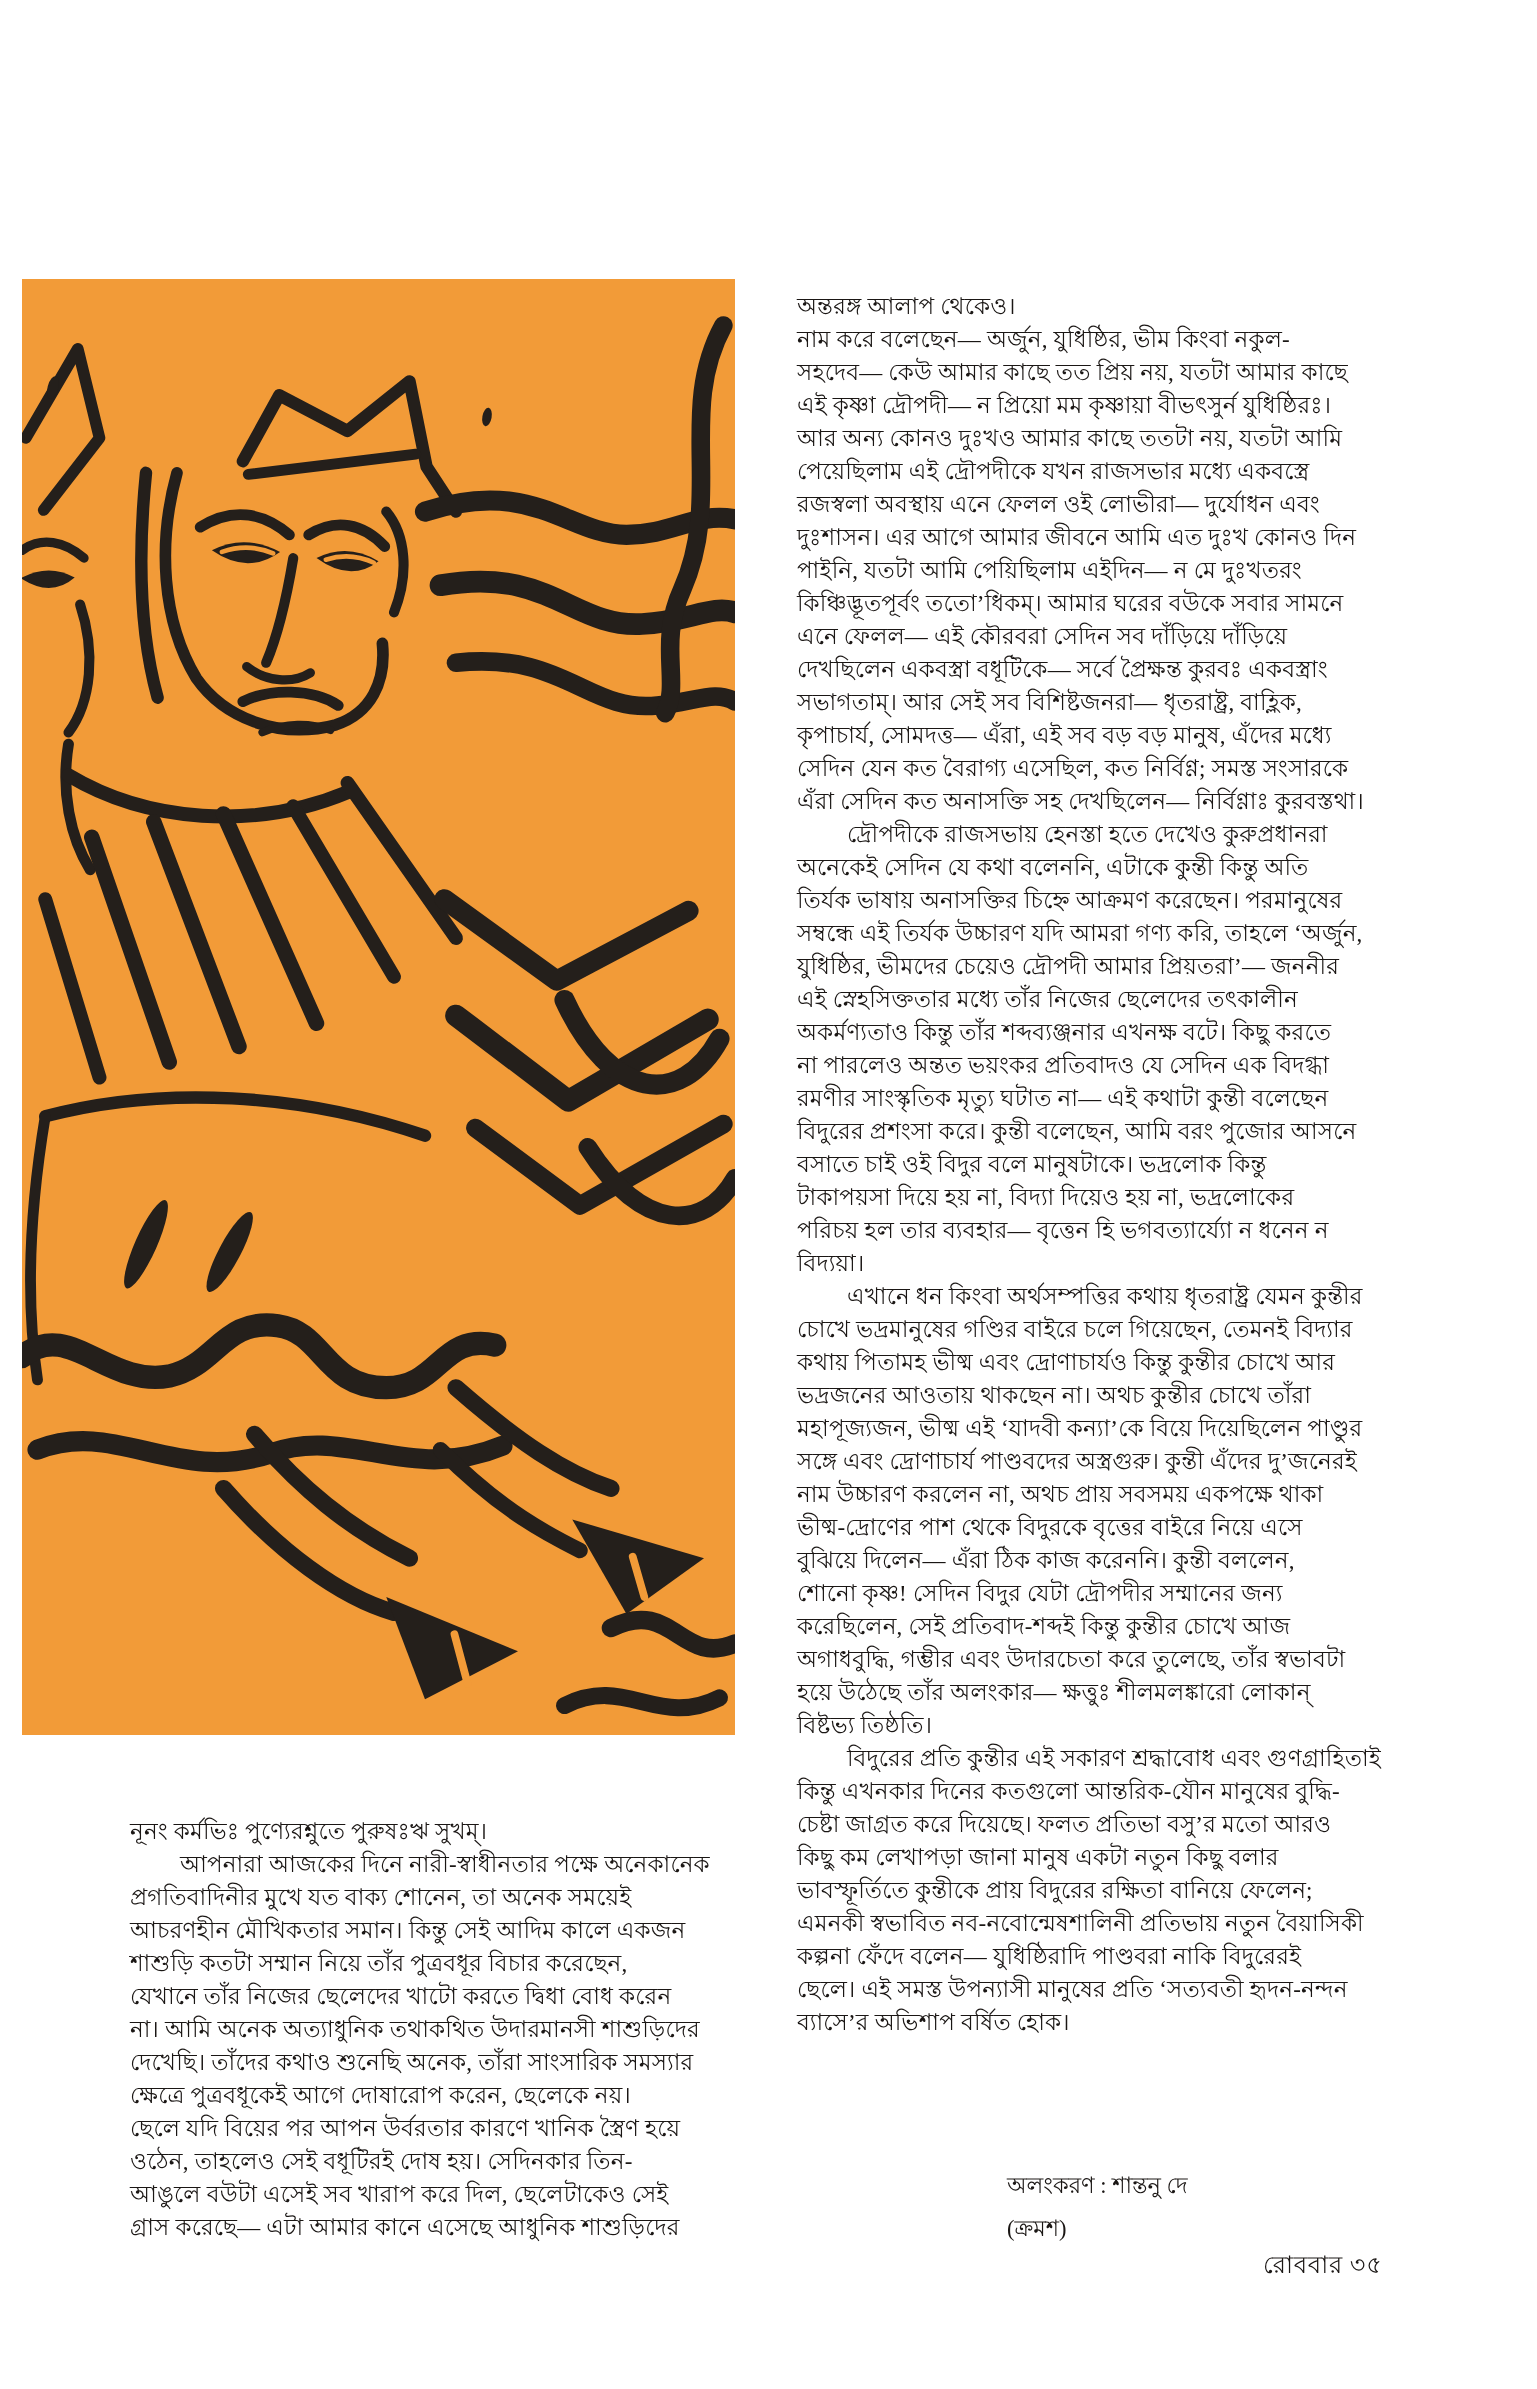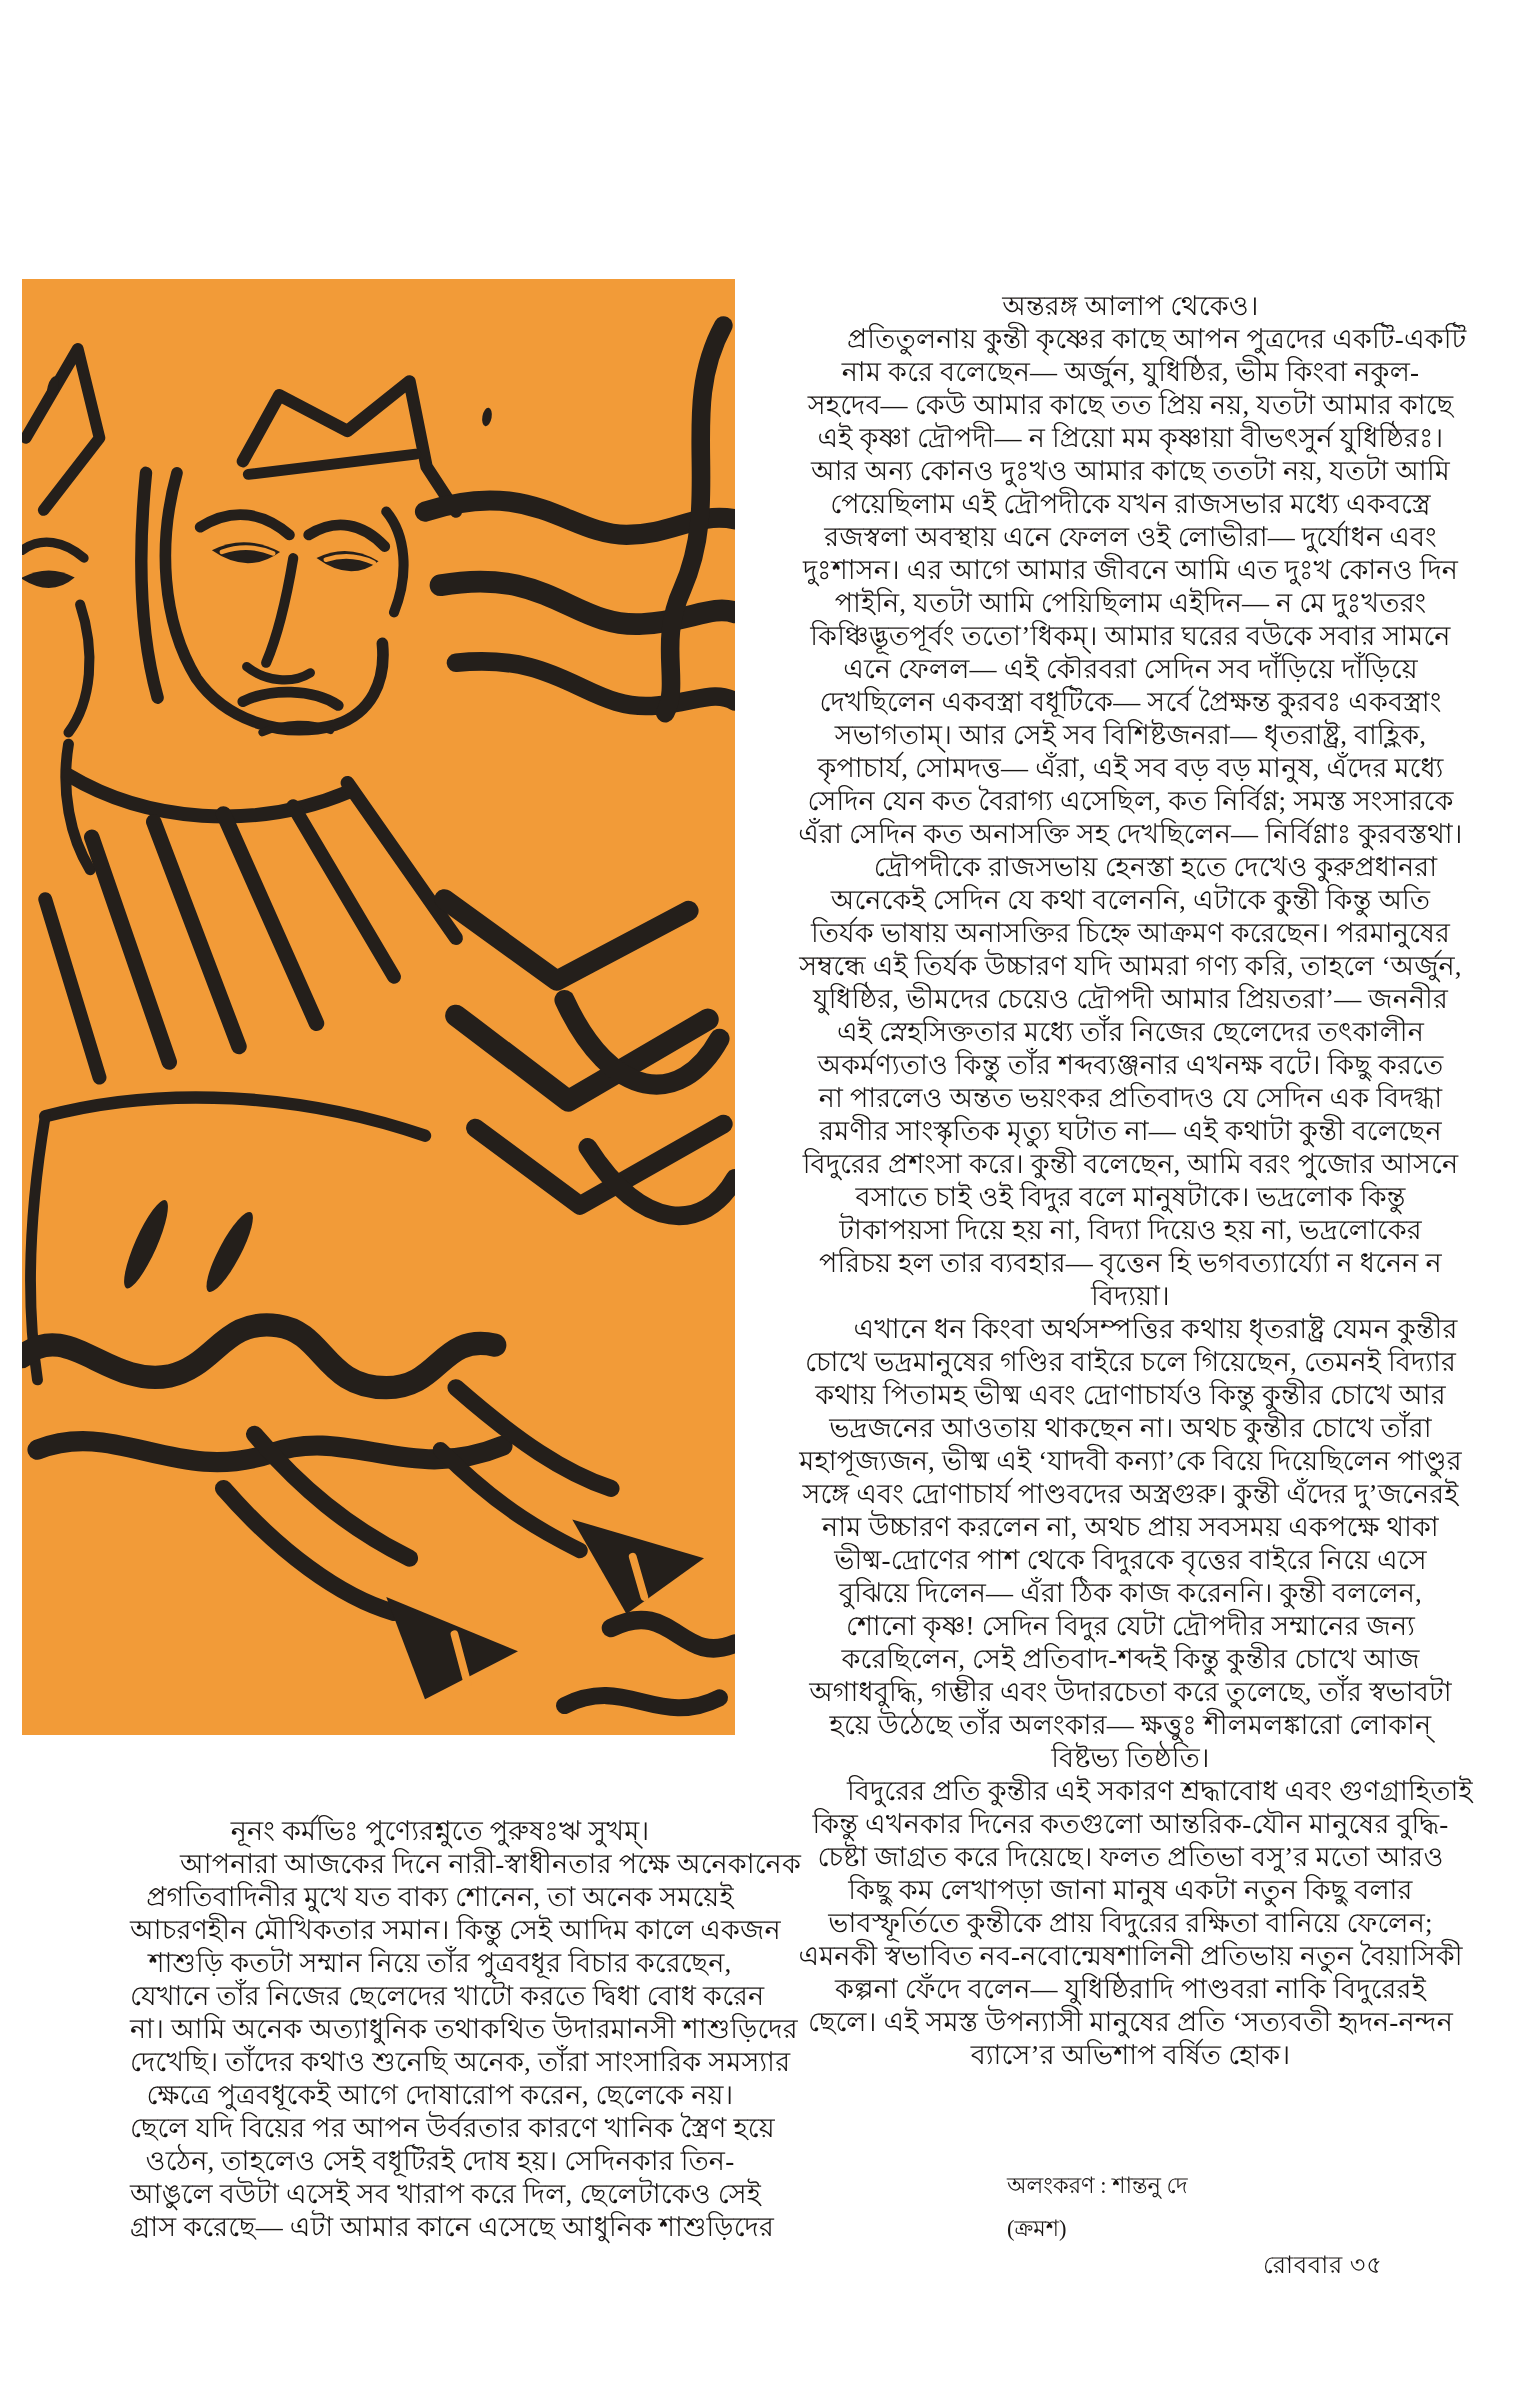--- a/index.html
+++ b/index.html
@@ -7,22 +7,22 @@
     width:1538px;height:2389px;position:relative;background:#ffffff;
     font-family:"Liberation Serif","DejaVu Serif",serif;
     color:#1a1614;overflow:hidden;
   }
   .abs{position:absolute;text-align:right;}
   .illustration{
     left:22px;top:279px;width:713px;height:1456px;
   }
   .illustration svg{display:block;width:100%;height:100%;}
   .textcol{
-    font-size:27px;line-height:33px;letter-spacing:0.2px;
-    text-align:center;white-space:nowrap;
+    font-size:23px;line-height:33px;letter-spacing:0.2px;
+    text-align:left;white-space:nowrap;
   }
   .right-col{left:797px;top:290px;width:667px;}
   .left-col{left:130px;top:1815px;width:620px;}
   .tline{height:33px;}
   .tline.indent{padding-left:50px;}
   .credits{
     right:143px;top:2164px;width:388px;text-align:left;
     font-size:22.5px;line-height:43px;
   }
   .footer{
@@ -109,21 +109,20 @@
       <path d="M258,352 q34,-12 66,2" stroke-width="6"></path>
       <path d="M392,362 q32,-10 62,4" stroke-width="6"></path>
       <path d="M558,1748 L575,1812" stroke-width="10"></path>
       <path d="M788,1648 L803,1700" stroke-width="10"></path>
     </g>
   </svg>
 </div>
 
 <div class="abs textcol right-col">
     <div class="tline">অন্তরঙ্গ আলাপ থেকেও।</div>
-    <div class="tline indent">প্রতিতুলনায় কুন্তী কৃষ্ণের কাছে আপন পুত্রদের একটি-একটি</div>
     <div class="tline">নাম করে বলেছেন— অর্জুন, যুধিষ্ঠির, ভীম কিংবা নকুল-</div>
     <div class="tline">সহদেব— কেউ আমার কাছে তত প্রিয় নয়, যতটা আমার কাছে</div>
     <div class="tline">এই কৃষ্ণা দ্রৌপদী— ন প্রিয়ো মম কৃষ্ণায়া বীভৎসুর্ন যুধিষ্ঠিরঃ।</div>
     <div class="tline">আর অন্য কোনও দুঃখও আমার কাছে ততটা নয়, যতটা আমি</div>
     <div class="tline">পেয়েছিলাম এই দ্রৌপদীকে যখন রাজসভার মধ্যে একবস্ত্রে</div>
     <div class="tline">রজস্বলা অবস্থায় এনে ফেলল ওই লোভীরা— দুর্যোধন এবং</div>
     <div class="tline">দুঃশাসন। এর আগে আমার জীবনে আমি এত দুঃখ কোনও দিন</div>
     <div class="tline">পাইনি, যতটা আমি পেয়িছিলাম এইদিন— ন মে দুঃখতরং</div>
     <div class="tline">কিঞ্চিদ্ভূতপূর্বং ততো’ধিকম্। আমার ঘরের বউকে সবার সামনে</div>
     <div class="tline">এনে ফেলল— এই কৌরবরা সেদিন সব দাঁড়িয়ে দাঁড়িয়ে</div>

